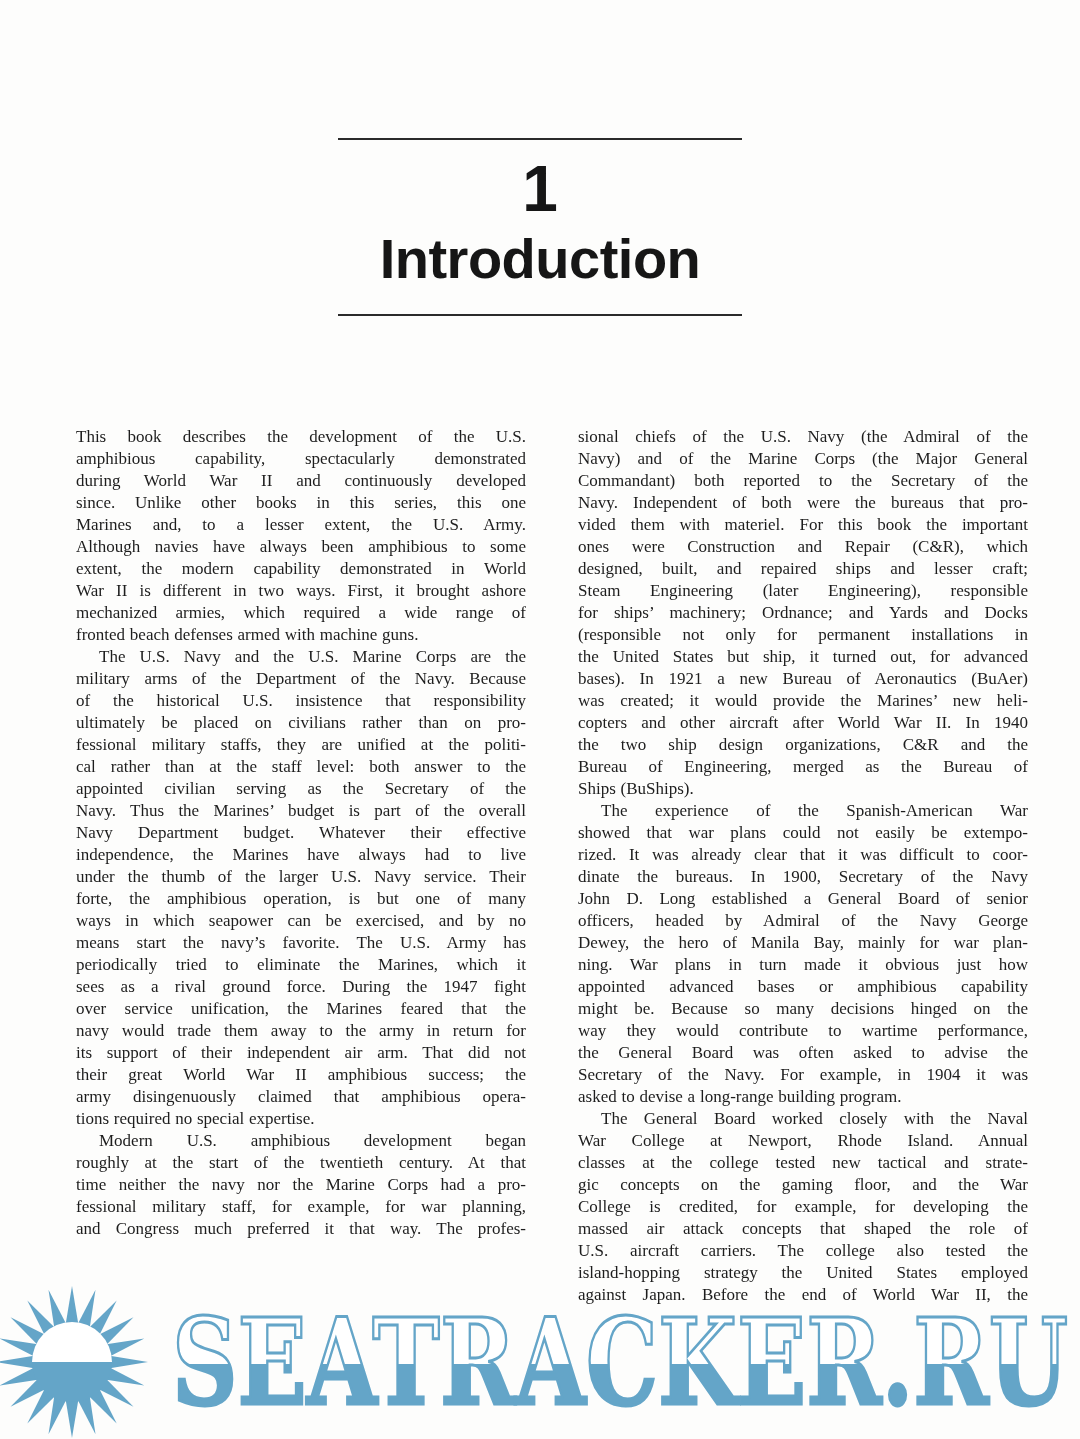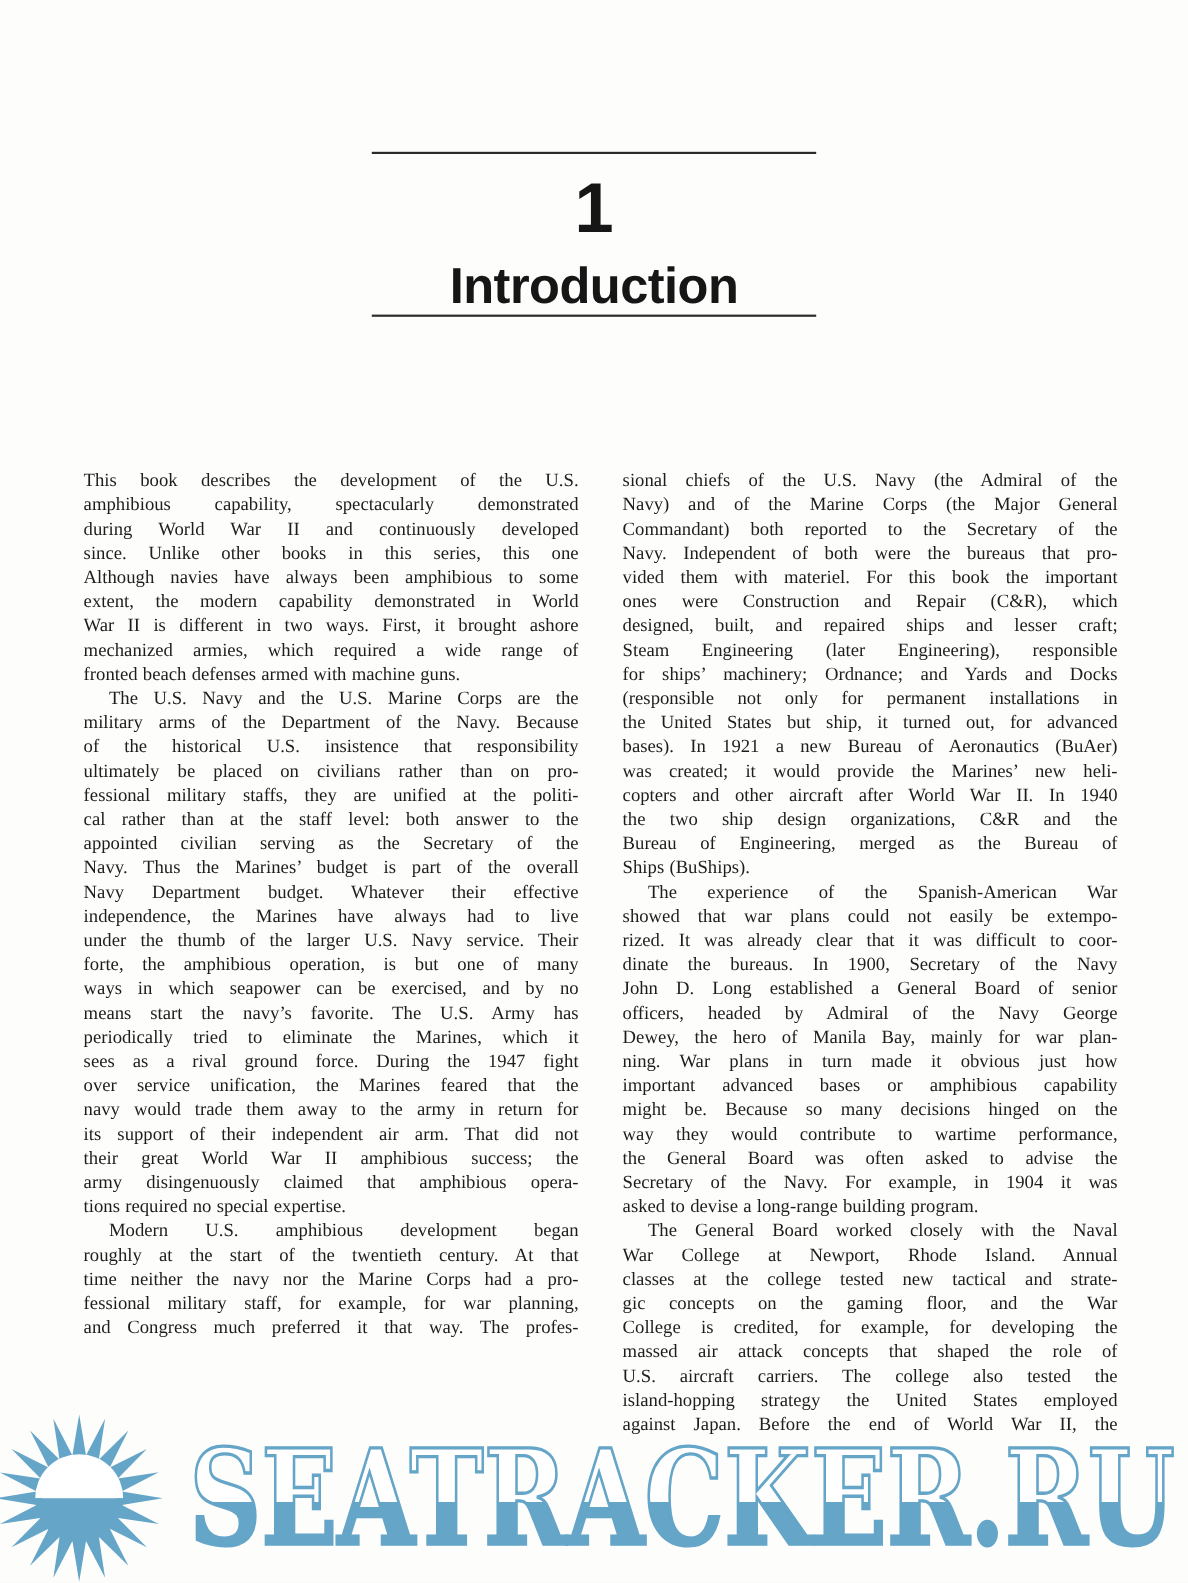--- a/index.html
+++ b/index.html
@@ -19,24 +19,24 @@
   .heading{
     position:absolute;left:338px;top:138px;width:404px;
     text-align:center;
     font-family:"Liberation Sans", sans-serif;
     font-weight:700;
     color:#161616;
     z-index:1;
   }
   .rule{height:2px;background:#2b2b2b;}
   .chapter-number{font-size:64px;line-height:86px;padding-top:6px;}
-  .chapter-title{font-size:46px;line-height:54px;letter-spacing:-0.5px;}
+  .chapter-title{font-size:56px;line-height:54px;padding-bottom:28px;letter-spacing:-0.5px;}
   .columns{
     position:absolute;left:76px;top:426px;
-    display:flex;gap:40px;
+    display:flex;gap:52px;
     z-index:1;
   }
   .col{width:450px;}
   .line{
     font-size:17px;
     line-height:22px;
     height:22px;
     overflow:hidden;
     text-align:justify;
     text-align-last:justify;
@@ -94,20 +94,21 @@
     <div class="chapter-title">Introduction</div>
     <div class="rule"></div>
   </div>
 
   <div class="columns">
     <div class="col">
         <div class="line">This book describes the development of the U.S.</div>
         <div class="line">amphibious capability, spectacularly demonstrated</div>
         <div class="line">during World War II and continuously developed</div>
         <div class="line">since. Unlike other books in this series, this one</div>
+        <div class="line">Marines and, to a lesser extent, the U.S. Army.</div>
         <div class="line">Although navies have always been amphibious to some</div>
         <div class="line">extent, the modern capability demonstrated in World</div>
         <div class="line">War II is different in two ways. First, it brought ashore</div>
         <div class="line">mechanized armies, which required a wide range of</div>
         <div class="line para-end">fronted beach defenses armed with machine guns.</div>
         <div class="line indent">The U.S. Navy and the U.S. Marine Corps are the</div>
         <div class="line">military arms of the Department of the Navy. Because</div>
         <div class="line">of the historical U.S. insistence that responsibility</div>
         <div class="line">ultimately be placed on civilians rather than on pro-</div>
         <div class="line">fessional military staffs, they are unified at the politi-</div>
@@ -153,21 +154,21 @@
         <div class="line">Bureau of Engineering, merged as the Bureau of</div>
         <div class="line para-end">Ships (BuShips).</div>
         <div class="line indent">The experience of the Spanish-American War</div>
         <div class="line">showed that war plans could not easily be extempo-</div>
         <div class="line">rized. It was already clear that it was difficult to coor-</div>
         <div class="line">dinate the bureaus. In 1900, Secretary of the Navy</div>
         <div class="line">John D. Long established a General Board of senior</div>
         <div class="line">officers, headed by Admiral of the Navy George</div>
         <div class="line">Dewey, the hero of Manila Bay, mainly for war plan-</div>
         <div class="line">ning. War plans in turn made it obvious just how</div>
-        <div class="line">important advanced bases or amphibious capability</div>
+        <div class="line">appointed advanced bases or amphibious capability</div>
         <div class="line">might be. Because so many decisions hinged on the</div>
         <div class="line">way they would contribute to wartime performance,</div>
         <div class="line">the General Board was often asked to advise the</div>
         <div class="line">Secretary of the Navy. For example, in 1904 it was</div>
         <div class="line para-end">asked to devise a long-range building program.</div>
         <div class="line indent">The General Board worked closely with the Naval</div>
         <div class="line">War College at Newport, Rhode Island. Annual</div>
         <div class="line">classes at the college tested new tactical and strate-</div>
         <div class="line">gic concepts on the gaming floor, and the War</div>
         <div class="line">College is credited, for example, for developing the</div>

